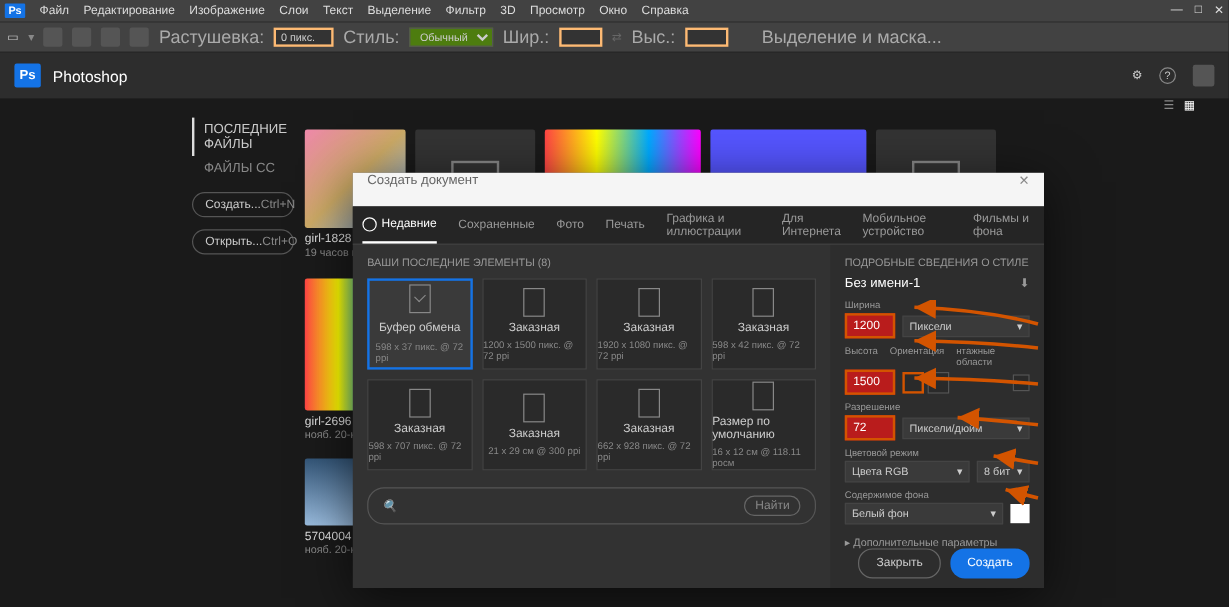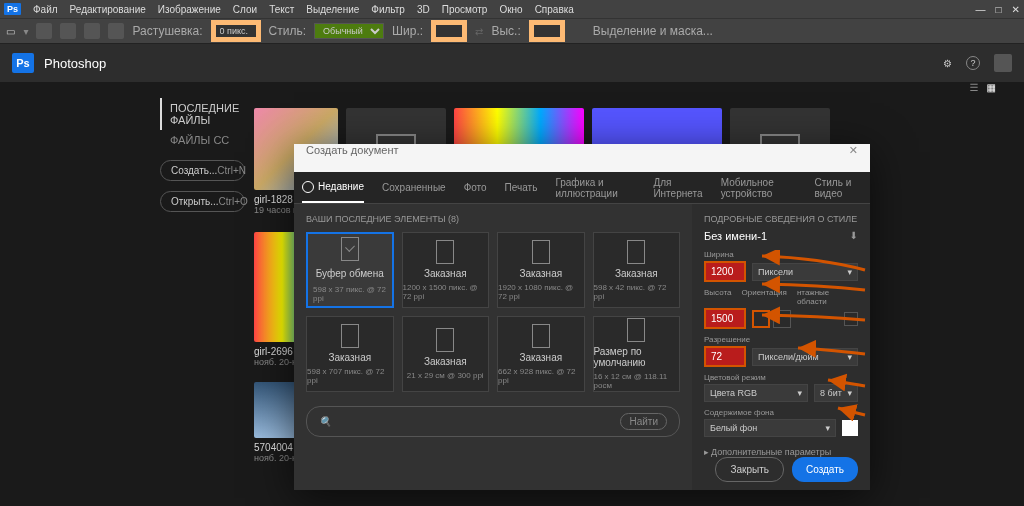--- a/index.html
+++ b/index.html
@@ -2,22 +2,22 @@
 <html><head>
 <meta charset="utf-8">
 <style>
 *{margin:0;padding:0;box-sizing:border-box;font-family:Arial,sans-serif}
 body{background:#1a1a1a;color:#ccc;width:1024px;height:506px;overflow:hidden;font-size:10px}
 .menubar{background:#424242;height:18px;display:flex;align-items:center;padding:0 4px;gap:12px;color:#ddd;font-size:10px}
 .menubar span{cursor:pointer}
 .wincontrols{margin-left:auto;display:flex;gap:10px}
 .optbar{background:#424242;height:26px;display:flex;align-items:center;padding:0 6px;gap:8px;border-top:1px solid #333;border-bottom:1px solid #222}
 .toolitem{width:16px;height:16px;background:#555;border-radius:2px}
-.optlabel{color:#aaa;font-size:12px}
-.optinput{background:#333;border:5px solid #fdba74;color:#ccc;padding:1px 4px;font-size:9px;width:50px}
+.optlabel{color:#aaa;font-size:15px}
+.optinput{background:#333;border:2px solid #fdba74;color:#ccc;padding:1px 4px;font-size:9px;width:50px}
 .optselect{background:#4d7c0f;border:1px solid #555;color:#ccc;padding:1px 4px;font-size:9px}
 .header{background:#2d2d2d;height:38px;display:flex;align-items:center;padding:0 12px}
 .header .ps{background:#1473e6;color:#fff;width:22px;height:20px;display:flex;align-items:center;justify-content:center;font-weight:bold;font-size:11px;border-radius:2px;margin-right:10px}
 .header-title{color:#fff;font-size:13px}
 .header-right{margin-left:auto;display:flex;gap:14px;align-items:center}
 .main{display:flex;height:424px}
 .sidebar{width:262px;padding:16px 10px 10px 160px}
 .sidetab{color:#ccc;font-size:11px;padding:4px 0;border-left:2px solid transparent;padding-left:8px}
 .sidetab.active{border-left:2px solid #ddd}
 .sidebtn{border:1px solid #555;border-radius:12px;padding:4px 10px;font-size:10px;color:#ccc;display:flex;justify-content:space-between;margin-top:10px;width:85px}
@@ -185,21 +185,21 @@
     <div class="dlg-tab active">
         <span class="circ"></span>
         <span>Недавние</span>
       </div>
     <div class="dlg-tab">Сохраненные</div>
     <div class="dlg-tab">Фото</div>
     <div class="dlg-tab">Печать</div>
     <div class="dlg-tab">Графика и иллюстрации</div>
     <div class="dlg-tab">Для Интернета</div>
     <div class="dlg-tab">Мобильное устройство</div>
-    <div class="dlg-tab">Стиль и видео</div>
+    <div class="dlg-tab">Фильмы и фона</div>
   </div>
   <div class="dlg-body">
     <div class="dlg-left">
       <div class="dlg-section-h">ВАШИ ПОСЛЕДНИЕ ЭЛЕМЕНТЫ (8)</div>
       <div class="preset-grid" id="preset-grid">
           <div class="preset sel">
             <div class="preset-icon">
               <div style="margin:6px auto;width:8px;height:6px;border-bottom:1px solid #888;border-left:1px solid #888;transform:rotate(-45deg)"></div>
             </div>
             <div class="preset-name">Буфер обмена</div>

